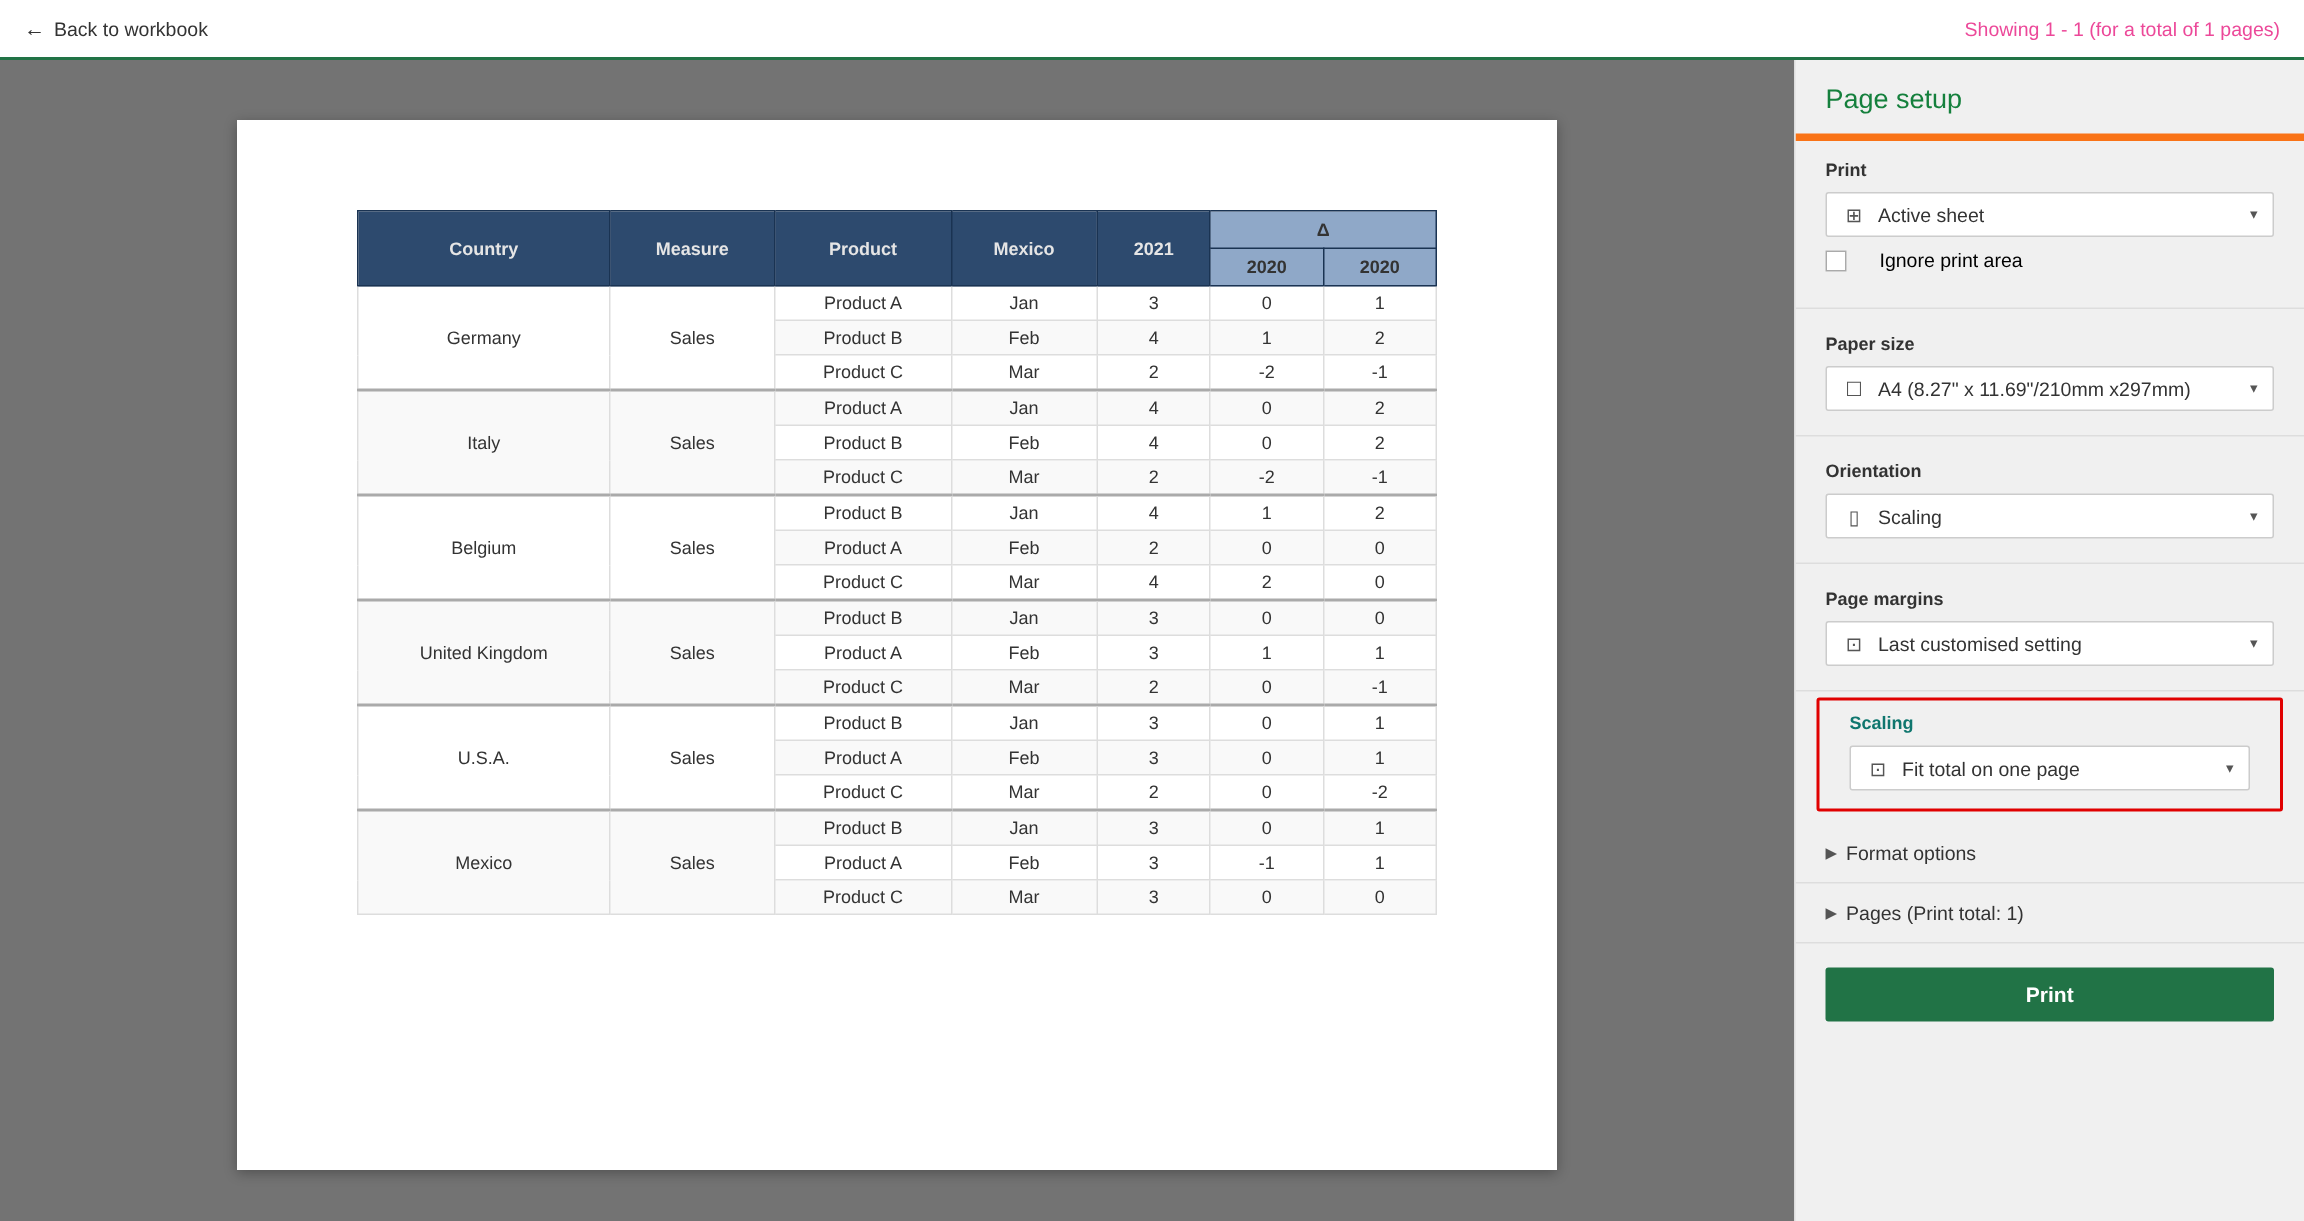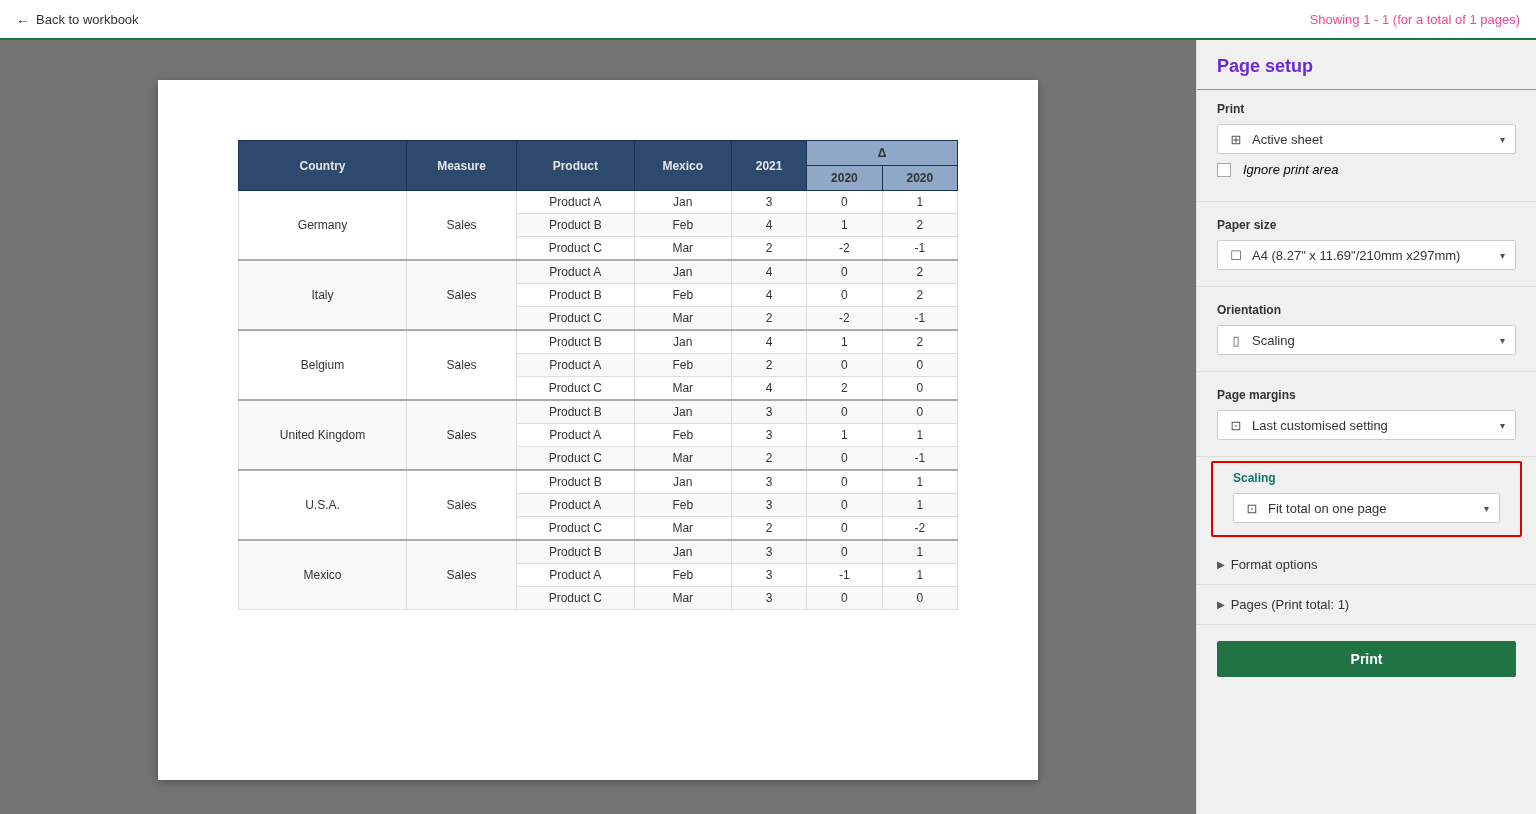--- a/index.html
+++ b/index.html
@@ -88,24 +88,24 @@
     #right-panel {
       width: 340px;
       background: #f0f0f0;
       border-left: 1px solid #ddd;
       overflow-y: auto;
       flex-shrink: 0;
     }
 
     .panel-title {
       font-size: 18px;
-      font-weight: 700;
-      color: #6d28d9;
+      font-weight: 400;
+      color: #15803d;
       padding: 16px 20px 12px;
-      border-bottom: 1px solid #f97316;
+      border-bottom: 5px solid #f97316;
     }
 
     .panel-section {
       padding: 12px 20px;
     }
 
     .section-label {
       font-size: 12px;
       font-weight: 600;
       color: #333;
@@ -133,23 +133,22 @@
       display: inline-flex;
       align-items: center;
       justify-content: center;
       color: #555;
     }
     .chevron-down { font-size: 10px; color: #555; }
 
     .checkbox-row {
       display: flex;
       align-items: center;
-      gap: 12px;
+      gap: 22px;
       margin: 8px 0;
-      font-style: italic;
     }
     .checkbox-box {
       width: 14px;
       height: 14px;
       border: 1px solid #aaa;
       background: #fff;
       flex-shrink: 0;
     }
 
     .scaling-section {

